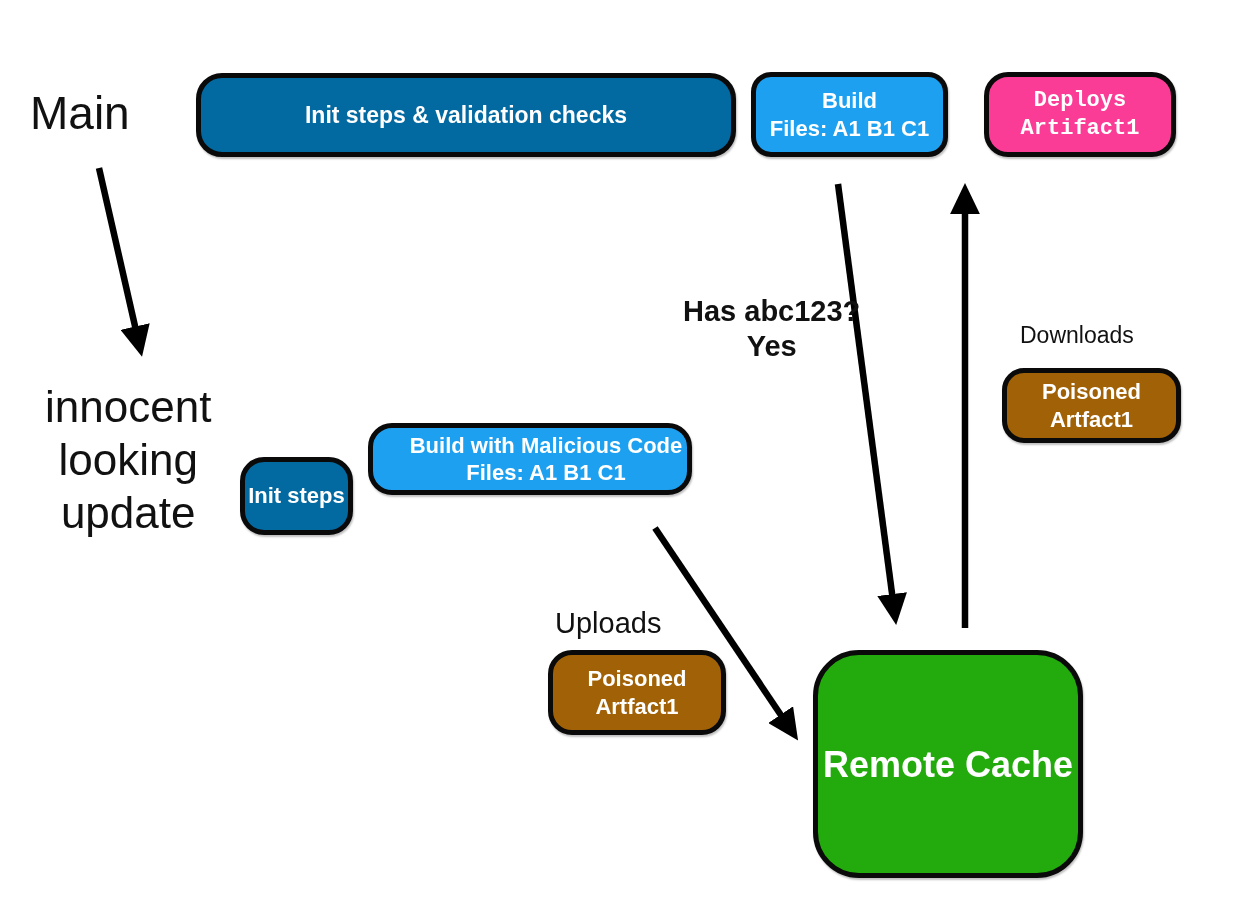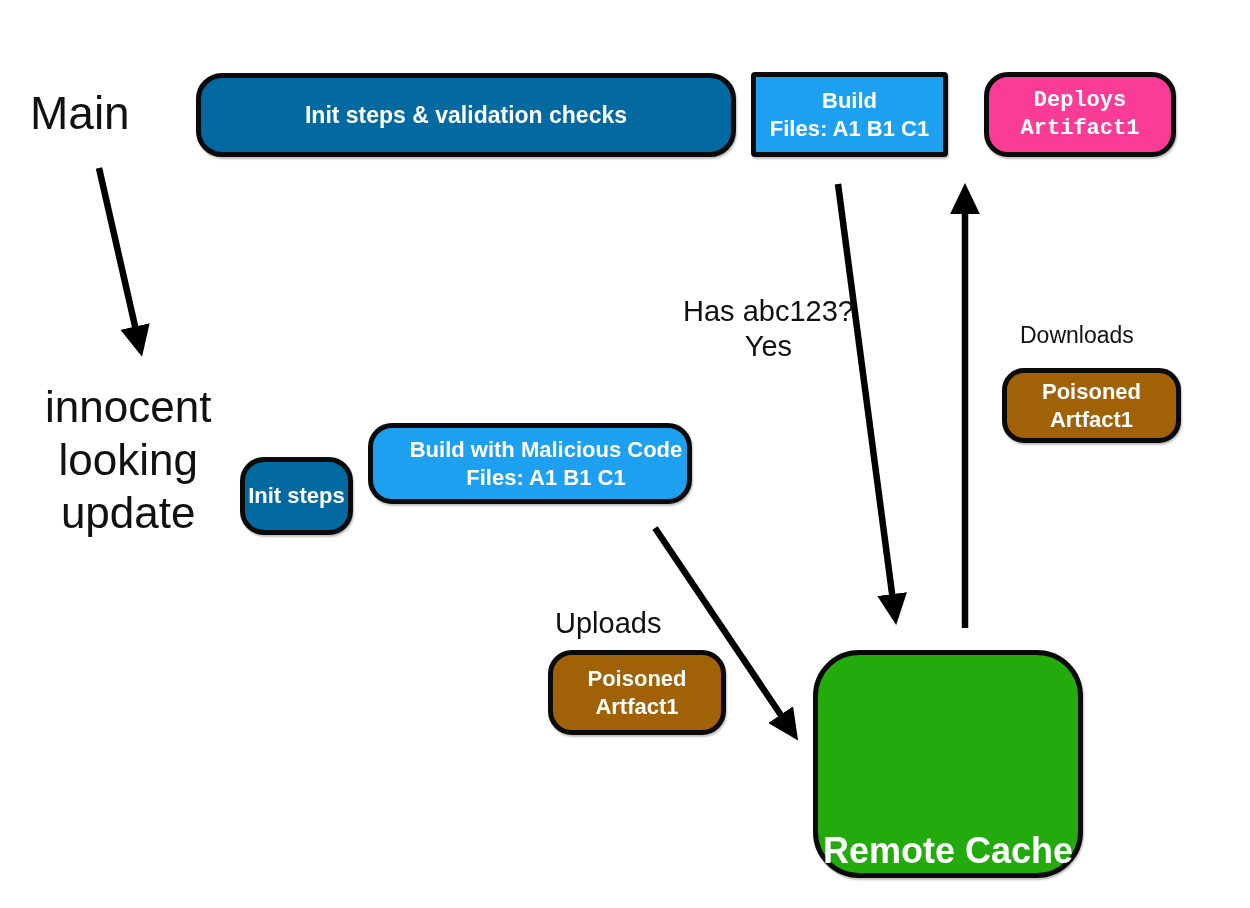--- a/index.html
+++ b/index.html
@@ -17,21 +17,21 @@
   }
   
   .freetext {
     position: absolute;
     color: #111111;
     white-space: pre-line;
     text-align: center;
   }
   #t-main        { left: 30px;  top: 86px;  font-size: 46px; line-height: 54px; }
   #t-update      { left: 45px;  top: 380px; font-size: 44px; line-height: 53px; }
-  #t-cachecheck  { left: 683px; top: 294px; font-size: 29px; line-height: 35px; }
+  #t-cachecheck  { left: 683px; top: 294px; font-size: 29px; line-height: 35px; font-weight: bold; }
   #t-uploads     { left: 555px; top: 607px; font-size: 29px; }
   #t-downloads   { left: 1020px;top: 322px; font-size: 23px; }
   
   .node {
     position: absolute;
     box-sizing: border-box;
     border: 5px solid #0a0a0a;
     border-radius: 26px;
     color: #ffffff;
     font-weight: bold;
@@ -40,27 +40,27 @@
     align-items: center;
     justify-content: center;
     text-align: center;
     box-shadow: 1px 2px 2px rgba(0,0,0,0.25);
   }
   .node .l { line-height: 1.25; }
   .orange { background: #0369a1; }
   .blue   { background: #1EA0F0; }
   .pink   { background: #FA3C96; font-family: Liberation Mono, monospace; }
   .teal   { background: #a16207; }
-  .green  { background: #23AA0C; justify-content: flex-end; }
+  .green  { background: #23AA0C; }
 
   #n-init-validation { left: 196px; top: 73px;  width: 540px; height: 84px; font-size: 23px; }
-  #n-build-main      { left: 751px; top: 72px;  width: 197px; height: 85px; font-size: 22px; border-radius: 4px; }
+  #n-build-main      { left: 751px; top: 72px;  width: 197px; height: 85px; font-size: 22px; border-radius: 20px; }
   #n-deploys         { left: 984px; top: 72px;  width: 192px; height: 85px; font-size: 22px; border-radius: 24px; }
   #n-init-steps      { left: 240px; top: 424px; width: 113px; height: 78px; font-size: 22px; border-radius: 24px; margin-top: 33px; }
-  #n-build-malicious { left: 368px; top: 423px; width: 324px; height: 81px; font-size: 22px; border-radius: 24px; padding-left: 32px; }
+  #n-build-malicious { left: 368px; top: 423px; width: 324px; height: 72px; font-size: 22px; border-radius: 24px; padding-left: 32px; }
   #n-poisoned-upload   { left: 548px; top: 650px; width: 178px; height: 85px; font-size: 22px; border-radius: 24px; }
   #n-poisoned-download { left: 1002px; top: 368px; width: 179px; height: 75px; font-size: 22px; border-radius: 22px; }
   #n-remote-cache    { left: 813px; top: 650px; width: 270px; height: 228px; font-size: 36px; border-radius: 46px; }
 
   
   #arrows {
     position: absolute;
     left: 0; top: 0;
     width: 1250px;
     height: 908px;

